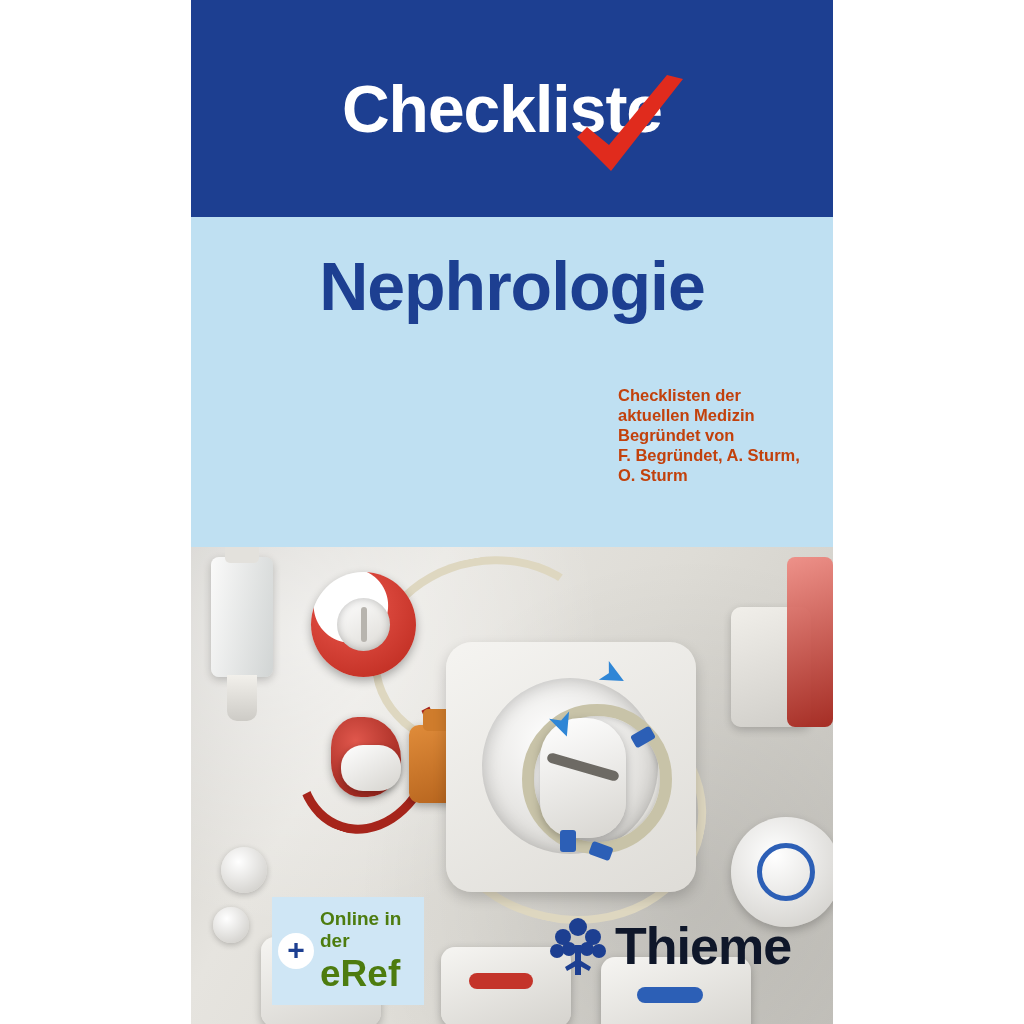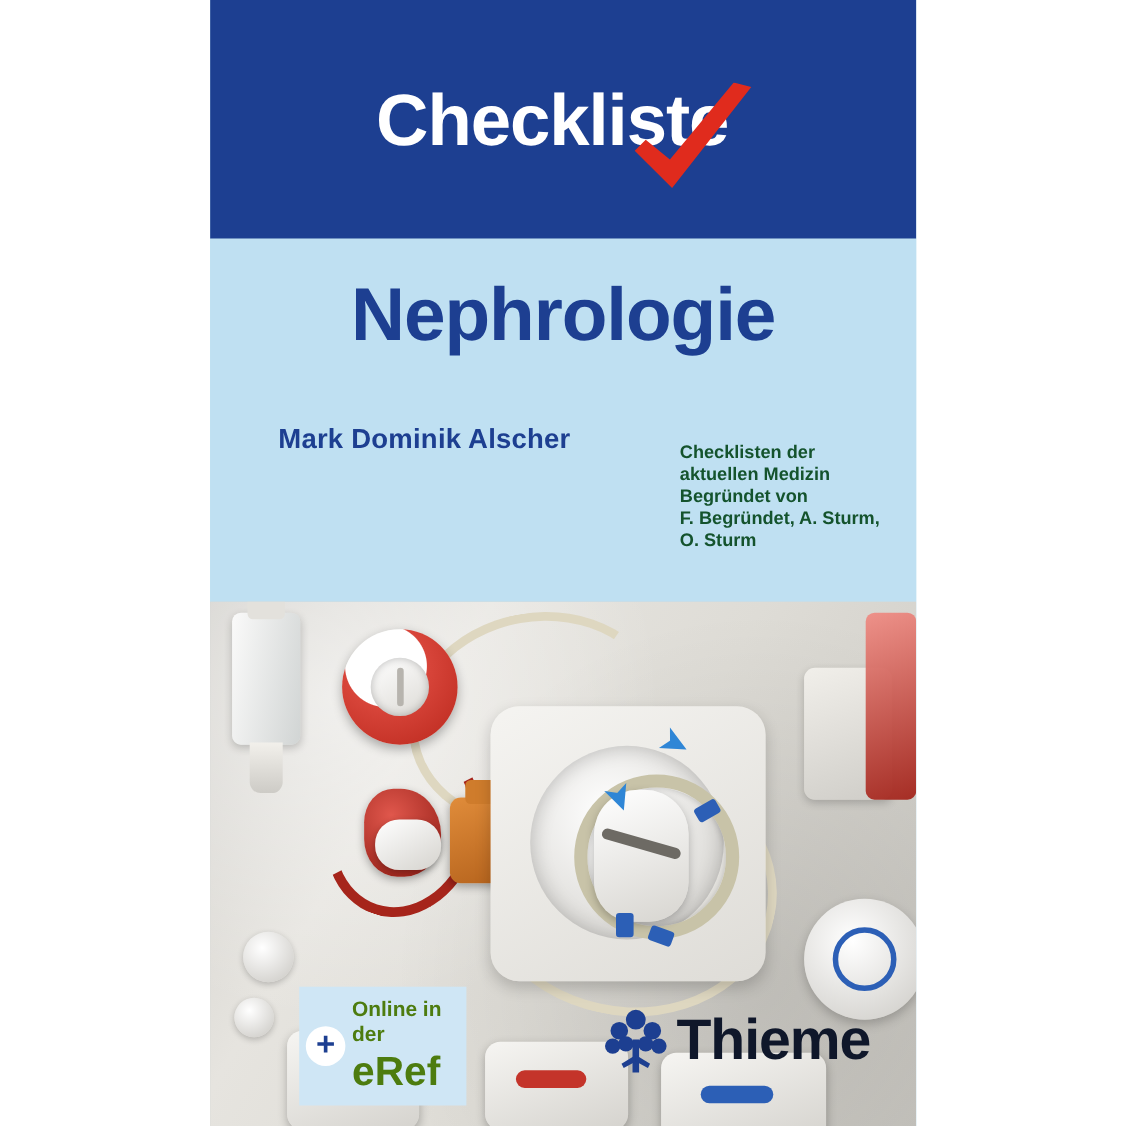--- a/index.html
+++ b/index.html
@@ -96,26 +96,25 @@
     color: #1d3f91;
     font-size: 25px;
     font-weight: bold;
     letter-spacing: 0.2px;
   }
 
   .series-note {
     position: absolute;
     left: 427px;
     top: 168px;
-    color: #14532d;
+    color: #c2410c;
     font-size: 16.5px;
     font-weight: bold;
     line-height: 20px;
     width: 200px;
-    margin-top: 16px;
   }
 
   
   .photo {
     position: absolute;
     left: 0;
     top: 547px;
     width: 642px;
     height: 477px;
     overflow: hidden;
@@ -459,21 +458,20 @@
 
     <div class="series-band">
       <div class="series-title">Checkliste</div>
       <svg class="checkmark" viewBox="0 0 120 110" xmlns="http://www.w3.org/2000/svg">
         <path d="M6 62 L40 96 L112 4 L96 0 L38 70 L16 52 Z" fill="#e02b1d"></path>
       </svg>
     </div>
 
     <div class="light-area">
       <div class="book-title">Nephrologie</div>
-      <div class="author">Mark Dominik Alscher</div>
       <div class="series-note">
         <div>Checklisten der</div>
         <div>aktuellen Medizin</div>
         <div>Begründet von</div>
         <div>F. Begründet, A. Sturm,</div>
         <div>O. Sturm</div>
       </div>
     </div>
 
     <div class="photo">

